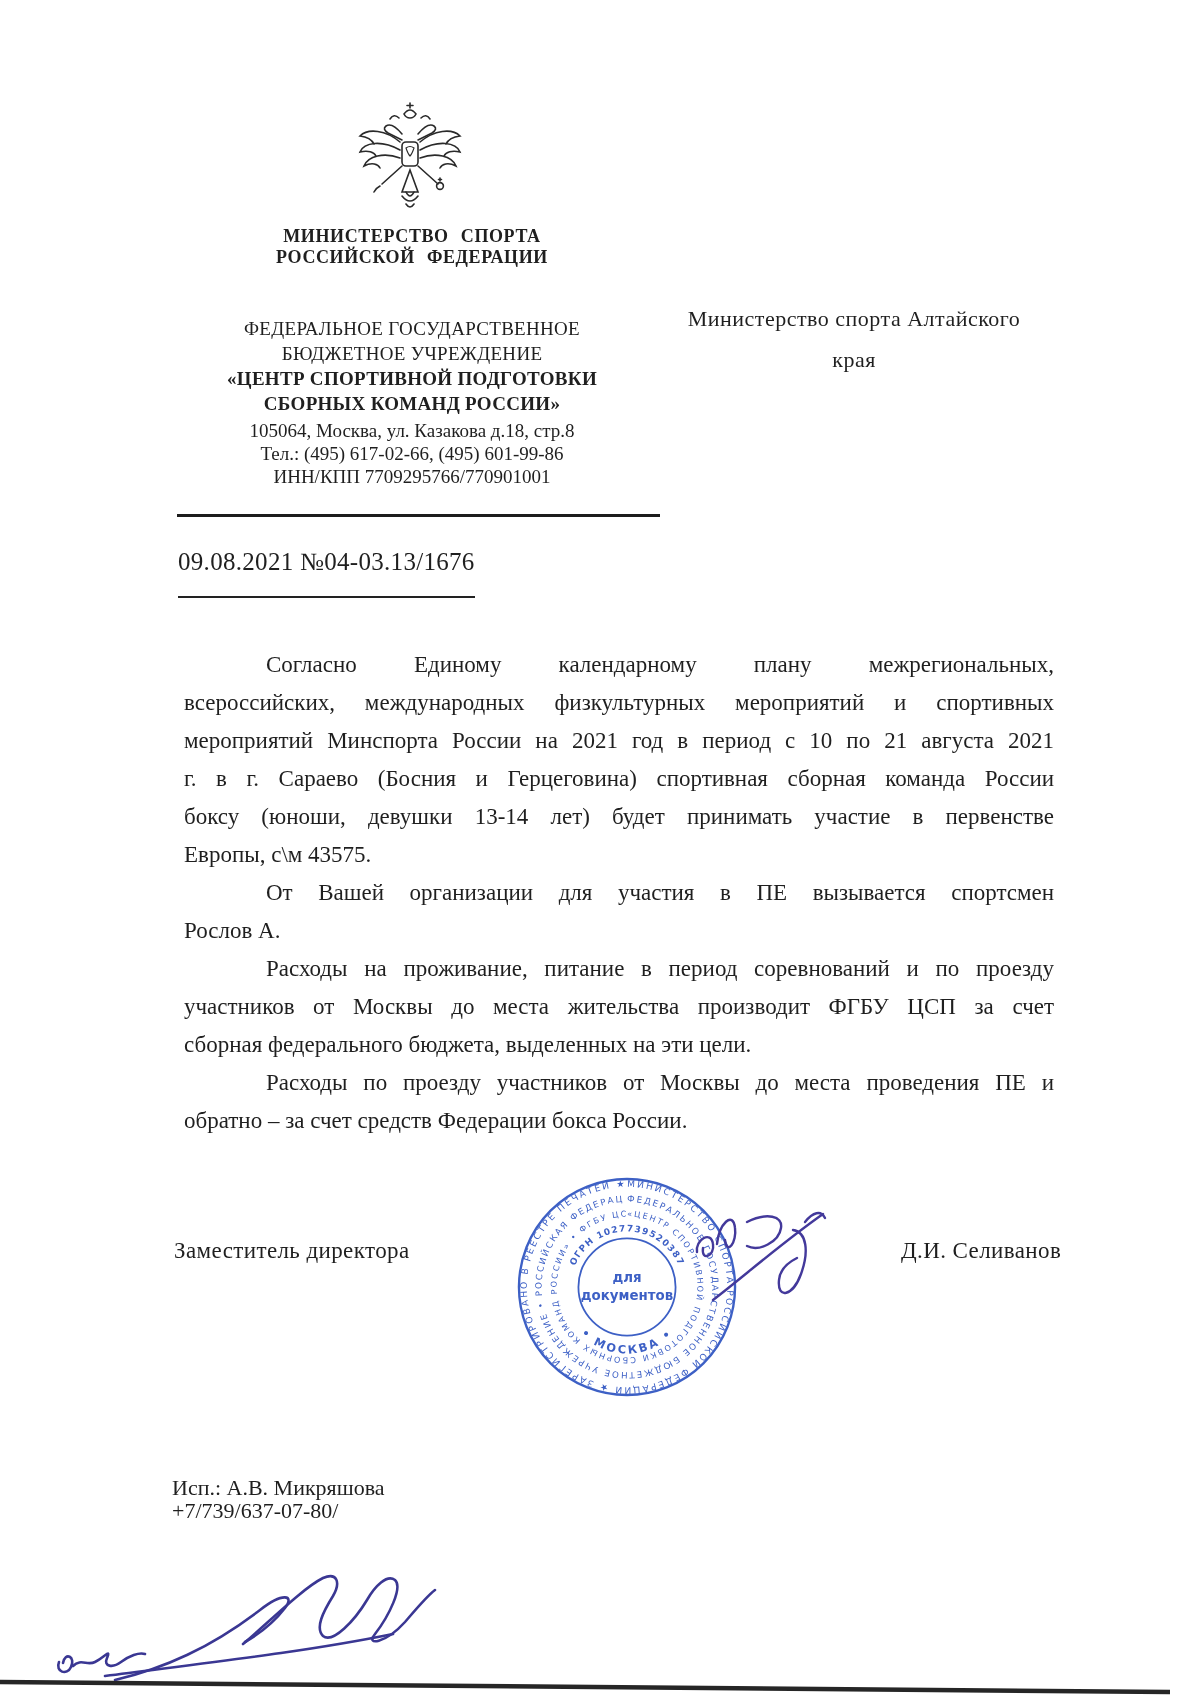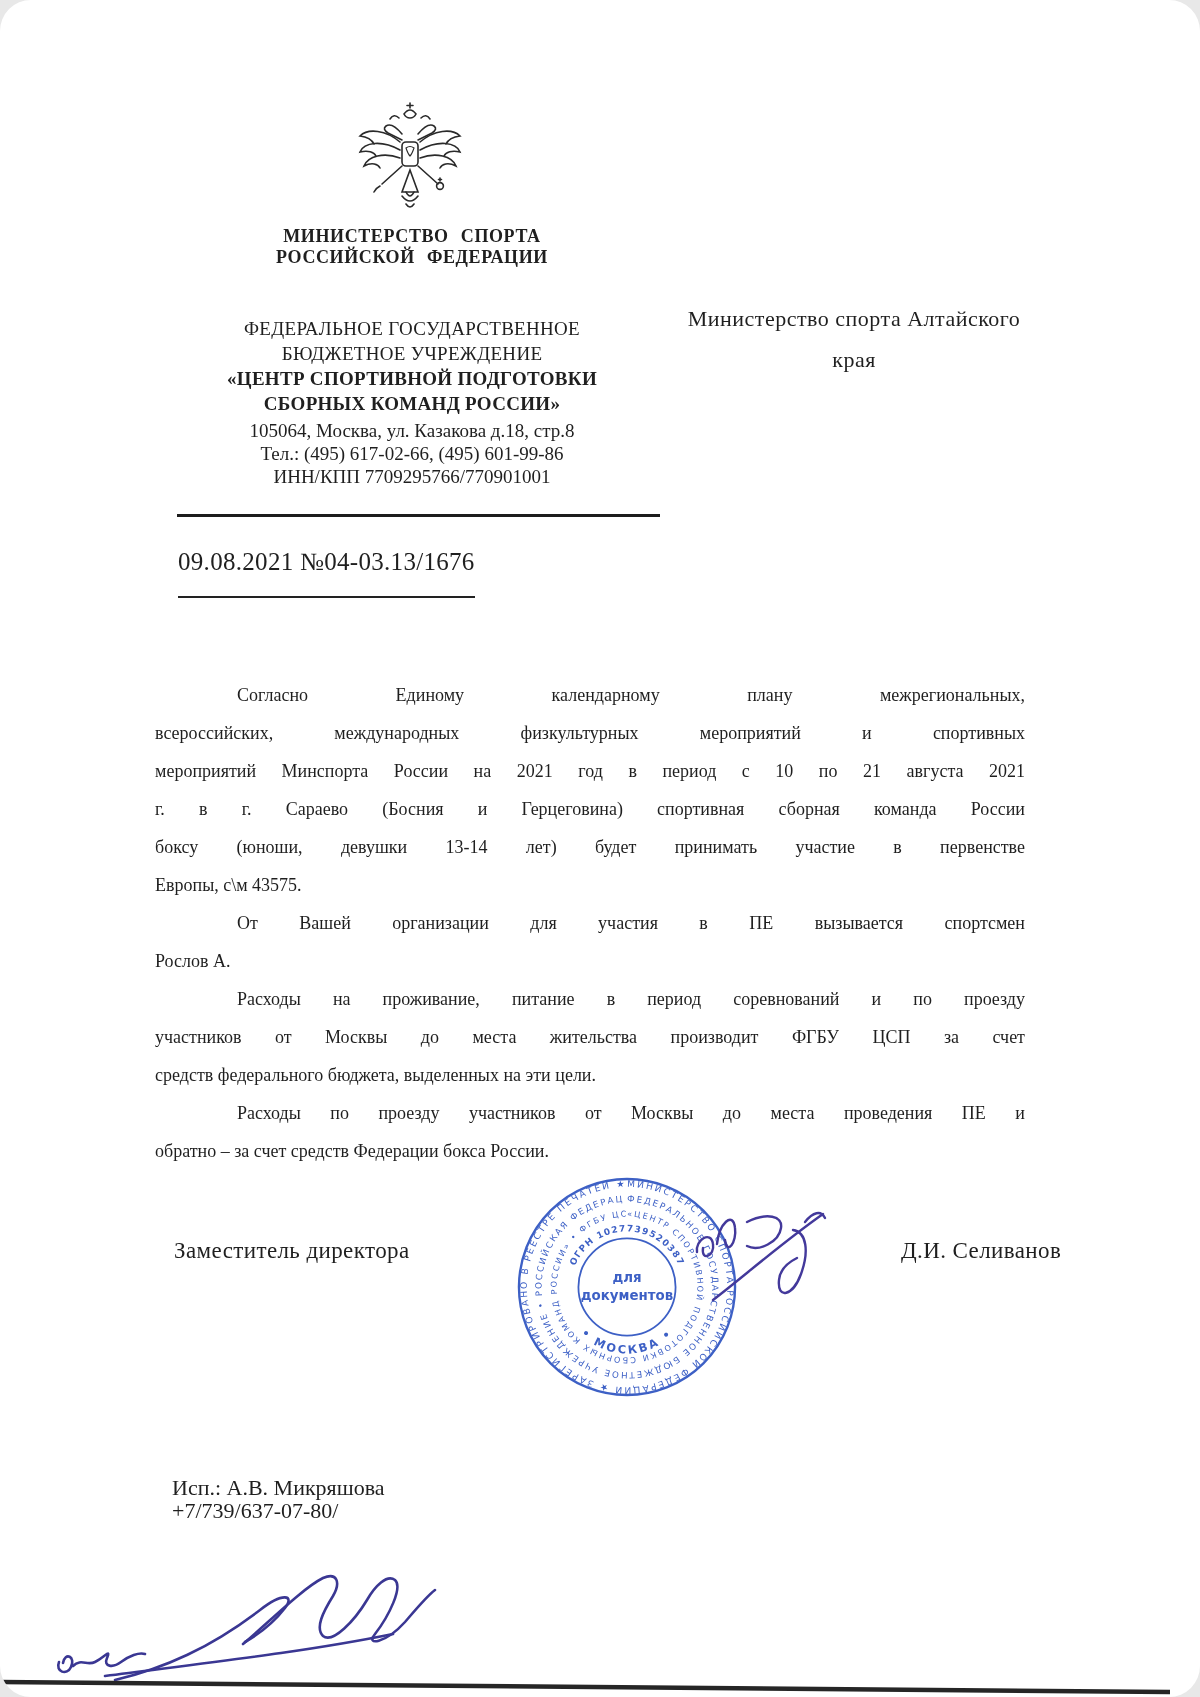--- a/index.html
+++ b/index.html
@@ -1,36 +1,36 @@
 <!DOCTYPE html>
 <html><head>
 <meta charset="utf-8">
 <style>
   html,body{margin:0;padding:0;background:#e8e8e8;}
   .page{
     position:relative;width:1200px;height:1697px;margin:0 auto;
     background:#ffffff;overflow:hidden;
-    font-family:"Liberation Serif","DejaVu Serif",serif;color:#1f1f1f;border-radius:31px;
+    font-family:"Liberation Serif","DejaVu Serif",serif;color:#1f1f1f;
   }
   
   .emblem{position:absolute;left:356px;top:100px;width:108px;height:122px;}
   .ministry{position:absolute;left:152px;top:226px;width:520px;text-align:center;
     font-weight:bold;font-size:18px;line-height:21px;letter-spacing:.6px;word-spacing:7px;}
   .org{position:absolute;left:152px;top:292px;width:520px;text-align:center;
     font-size:19px;line-height:25px;letter-spacing:.3px;margin-top:24px;}
   .org .bold{font-weight:bold;}
   .addr{position:absolute;left:152px;top:419px;width:520px;text-align:center;
     font-size:19px;line-height:23px;}
   .recipient{position:absolute;left:608px;top:298px;width:492px;text-align:center;
     font-size:22px;line-height:41px;letter-spacing:.5px;}
   .divider{position:absolute;left:177px;top:514px;width:483px;height:3px;background:#1c1c1c;}
   .ref{position:absolute;left:178px;top:548px;font-size:25px;
     border-bottom:2px solid #222;padding-bottom:20px;letter-spacing:.3px;}
   
-  .body-block{position:absolute;left:155px;top:646px;width:870px;font-size:18px;margin-top:30px;}
+  .body-block{position:absolute;left:184px;top:646px;width:870px;font-size:23px;}
   .bline{height:38px;line-height:38px;text-align:justify;text-align-last:justify;overflow:hidden;}
   .bline.last{text-align-last:left;}
   .bline.indent{text-indent:82px;}
   
   .sig-title{position:absolute;left:174px;top:1238px;font-size:23px;letter-spacing:.4px;}
   .sig-name{position:absolute;left:901px;top:1238px;font-size:23px;letter-spacing:.4px;}
   .stamp{position:absolute;left:513px;top:1173px;width:228px;height:228px;opacity:.92;}
   .pen-sig{position:absolute;left:683px;top:1192px;width:160px;height:130px;}
   
   .executor{position:absolute;left:172px;top:1476px;font-size:22px;line-height:23px;}
@@ -97,21 +97,21 @@
     <div class="bline indent">Согласно Единому календарному плану межрегиональных,</div>
     <div class="bline">всероссийских, международных физкультурных мероприятий и спортивных</div>
     <div class="bline">мероприятий Минспорта России на 2021 год в период с 10 по 21 августа 2021</div>
     <div class="bline">г. в г. Сараево (Босния и Герцеговина) спортивная сборная команда России</div>
     <div class="bline">боксу (юноши, девушки 13-14 лет) будет принимать участие в первенстве</div>
     <div class="bline last">Европы, с\м 43575.</div>
     <div class="bline indent">От Вашей организации для участия в ПЕ вызывается спортсмен</div>
     <div class="bline last">Рослов А.</div>
     <div class="bline indent">Расходы на проживание, питание в период соревнований и по проезду</div>
     <div class="bline">участников от Москвы до места жительства производит ФГБУ ЦСП за счет</div>
-    <div class="bline last">средств федерального бюджета, выделенных на эти цели.</div>
+    <div class="bline last">сборная федерального бюджета, выделенных на эти цели.</div>
     <div class="bline indent">Расходы по проезду участников от Москвы до места проведения ПЕ и</div>
     <div class="bline last">обратно – за счет средств Федерации бокса России.</div>
   </div>
 
   <div class="sig-title">Заместитель директора</div>
   <div class="sig-name">Д.И. Селиванов</div>
 
   <svg class="stamp" viewBox="0 0 230 230">
     <defs>
       <path id="r1" d="M115,14 A101,101 0 1 1 115,216 A101,101 0 1 1 115,14" fill="none"></path>

